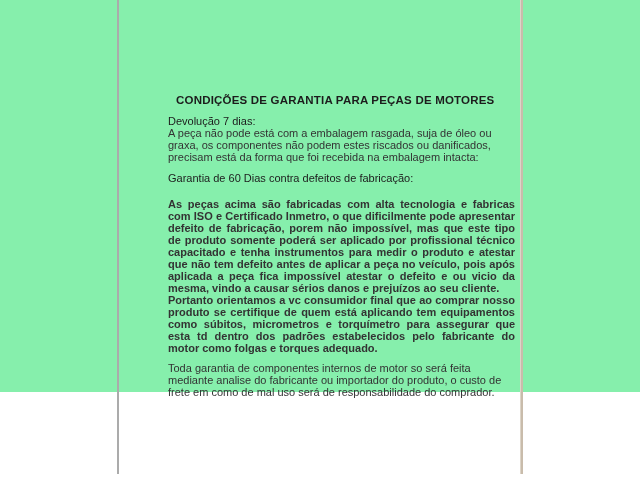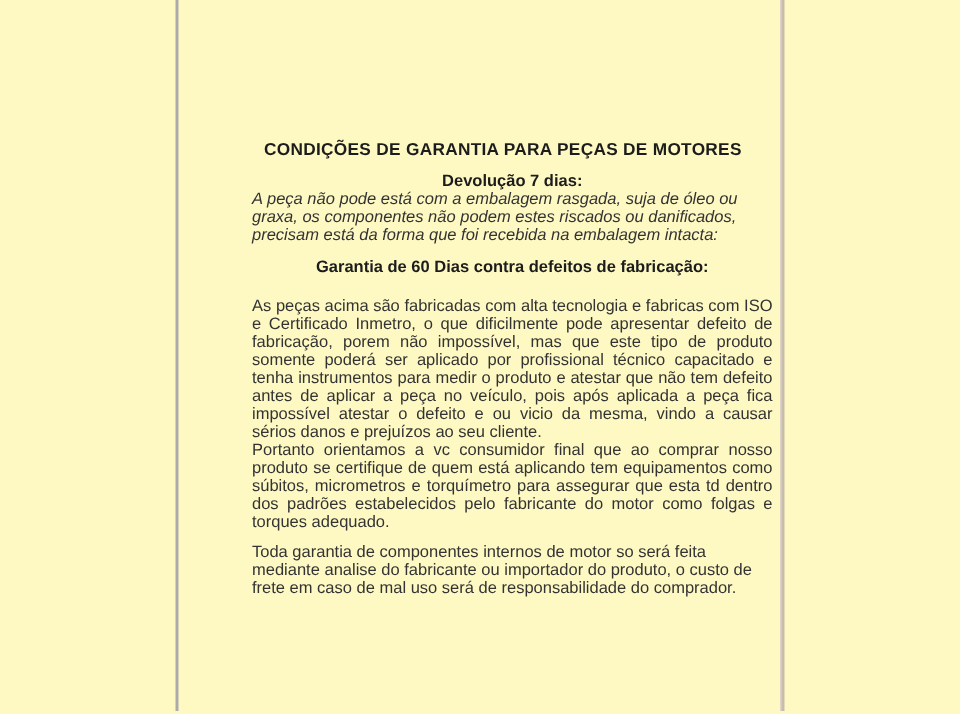--- a/index.html
+++ b/index.html
@@ -7,22 +7,22 @@
     padding: 0;
     background: #ffffff;
     width: 640px;
     height: 480px;
     overflow: hidden;
     font-family: "Liberation Sans", "DejaVu Sans", sans-serif;
   }
   .canvas {
     position: relative;
     width: 640px;
-    height: 476px;
-    background: #fef9c3;
+    height: 392px;
+    background: #86efac;
   }
   
   .rule {
     position: absolute;
     top: 0;
     height: 474px;
   }
   .rule-left {
     left: 117px;
     width: 1.5px;
@@ -55,34 +55,33 @@
   p {
     margin: 0 0 12px 0;
   }
   p.tight {
     margin-bottom: 8px;
   }
   p.flush {
     margin-bottom: 0;
   }
   .heading {
-    font-weight: bold;
+    font-weight: normal;
     color: #1c1c1c;
     margin: 0;
-    text-align: center;
   }
   .heading.spaced-after {
     margin: 0 0 14px 0;
   }
   p.tight-after-h3 {
     margin-bottom: 9px;
-    font-style: italic;
   }
   .just {
     text-align: justify;
+    font-weight: bold;
   }
 </style>
 </head>
 <body>
 
 <div class="canvas">
 
   <div class="rule rule-left"></div>
   <div class="rule rule-right"></div>
 
@@ -95,17 +94,17 @@
     <div class="heading">Devolução 7 dias:</div>
 
     <p class="tight-after-h3">A peça não pode está com a embalagem rasgada, suja de óleo ou graxa, os componentes não podem estes riscados ou danificados, precisam está da forma que foi recebida na embalagem intacta:</p>
 
     <div class="heading spaced-after">Garantia de 60 Dias contra defeitos de fabricação:</div>
 
     <p class="just flush">As peças acima são fabricadas com alta tecnologia e fabricas com ISO e Certificado Inmetro, o que dificilmente pode apresentar defeito de fabricação, porem não impossível, mas que este tipo de produto somente poderá ser aplicado por profissional técnico capacitado e tenha instrumentos para medir o produto e atestar que não tem defeito antes de aplicar a peça no veículo, pois após aplicada a peça fica impossível atestar o defeito e ou vicio da mesma, vindo a causar sérios danos e prejuízos ao seu cliente.</p>
 
     <p class="just tight">Portanto orientamos a vc consumidor final que ao comprar nosso produto se certifique de quem está aplicando tem equipamentos como súbitos, micrometros e torquímetro para assegurar que esta td dentro dos padrões estabelecidos pelo fabricante do motor como folgas e torques adequado.</p>
 
-    <p class="flush">Toda garantia de componentes internos de motor so será feita mediante analise do fabricante ou importador do produto, o custo de frete em caso de mal uso será de responsabilidade do comprador.</p>
+    <p class="flush">Toda garantia de componentes internos de motor so será feita mediante analise do fabricante ou importador do produto, o custo de frete em como de mal uso será de responsabilidade do comprador.</p>
 
   </div>
 
 </div>
 
 </body></html>

